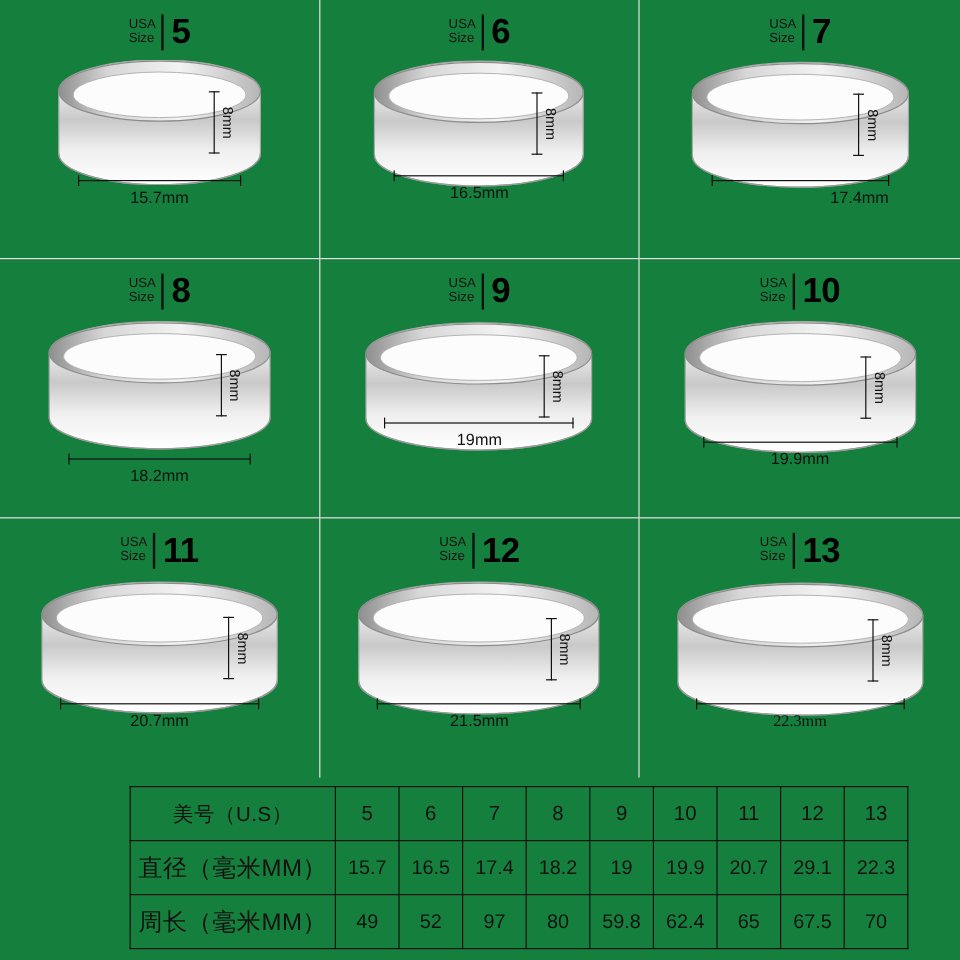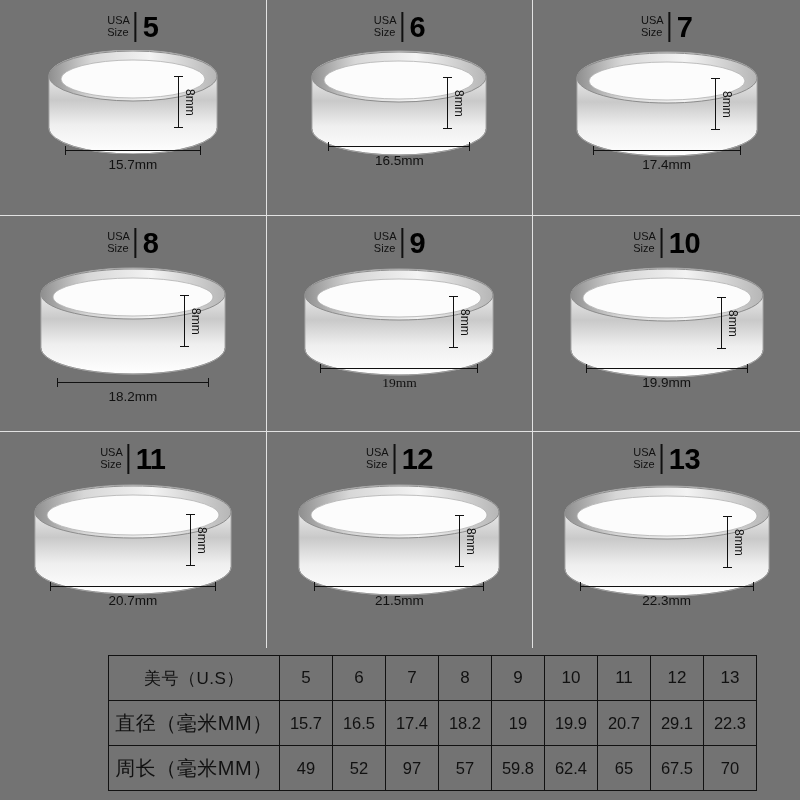--- a/index.html
+++ b/index.html
@@ -11,21 +11,21 @@
     width: 800px;
     height: 800px;
     font-family: "Liberation Sans", sans-serif;
     color: #111111;
     overflow: hidden;
   }
   #page {
     position: relative;
     width: 800px;
     height: 800px;
-    background: #737373;
+    background: #15803d;
   }
 
   
   .grid {
     position: absolute;
     left: 0;
     top: 0;
     width: 800px;
     height: 648px;
     display: grid;
@@ -287,21 +287,21 @@
         </svg>
       </div>
       <div class="height-dim" style="left:178px; top:78px; height:52px;">
         <div class="hcaps">
           <div class="cap top"></div>
           <div class="cap bot"></div>
           <div class="hbar" style="position:absolute;left:4px;top:0;height:100%;"></div>
         </div>
         <div class="hlabel">8mm</div>
       </div>
-      <div class="width-dim" style="top:146px; width:148px;">
+      <div class="width-dim" style="top:146px; width:148px;text-align:right;">
         <div class="wline">
             <div class="wbar"></div>
           </div>
         <div class="wlabel">17.4mm</div>
       </div>
     </div>
 
     <div class="cell col1 row2">
       <div class="size-label">
         <div class="size-usa">
@@ -353,21 +353,21 @@
         </svg>
       </div>
       <div class="height-dim" style="left:182px; top:80px; height:52px;">
         <div class="hcaps">
           <div class="cap top"></div>
           <div class="cap bot"></div>
           <div class="hbar" style="position:absolute;left:4px;top:0;height:100%;"></div>
         </div>
         <div class="hlabel">8mm</div>
       </div>
-      <div class="width-dim" style="top:148px; width:158px;font-family:Liberation Serif, serif;">
+      <div class="width-dim" style="top:132px; width:158px;">
         <div class="wline">
             <div class="wbar"></div>
           </div>
         <div class="wlabel">19mm</div>
       </div>
     </div>
 
     <div class="cell col3 row2">
       <div class="size-label">
         <div class="size-usa">
@@ -485,21 +485,21 @@
         </svg>
       </div>
       <div class="height-dim" style="left:190px; top:84px; height:52px;">
         <div class="hcaps">
           <div class="cap top"></div>
           <div class="cap bot"></div>
           <div class="hbar" style="position:absolute;left:4px;top:0;height:100%;"></div>
         </div>
         <div class="hlabel">8mm</div>
       </div>
-      <div class="width-dim" style="top:150px; width:174px;">
+      <div class="width-dim" style="top:150px; width:174px;font-family:Liberation Serif, serif;">
         <div class="wline">
             <div class="wbar"></div>
           </div>
         <div class="wlabel">22.3mm</div>
       </div>
     </div>
 
   </div>
 
   <div class="table-wrap">
@@ -527,21 +527,21 @@
         <td>19.9</td>
         <td>20.7</td>
         <td>29.1</td>
         <td>22.3</td>
       </tr>
       <tr>
         <td class="rowhead">周长（毫米MM）</td>
         <td>49</td>
         <td>52</td>
         <td>97</td>
-        <td>57</td>
+        <td>80</td>
         <td>59.8</td>
         <td>62.4</td>
         <td>65</td>
         <td>67.5</td>
         <td>70</td>
       </tr>
     </tbody>
       </table>
   </div>
 

